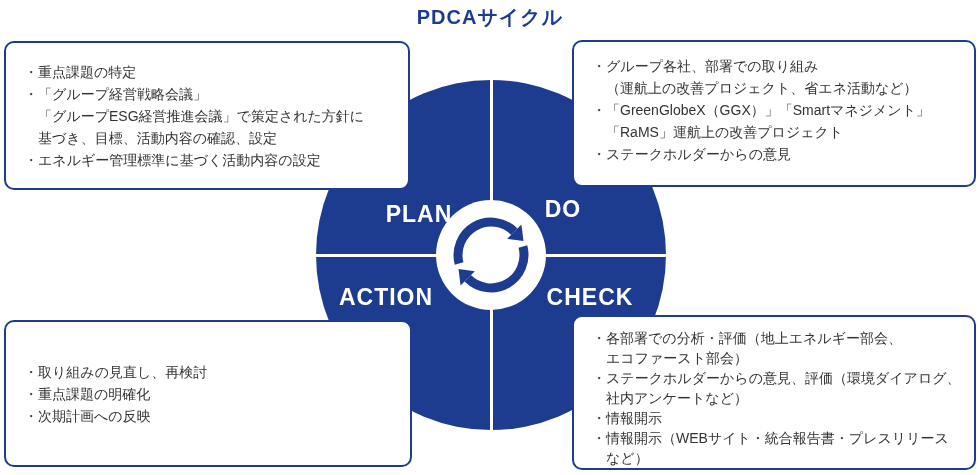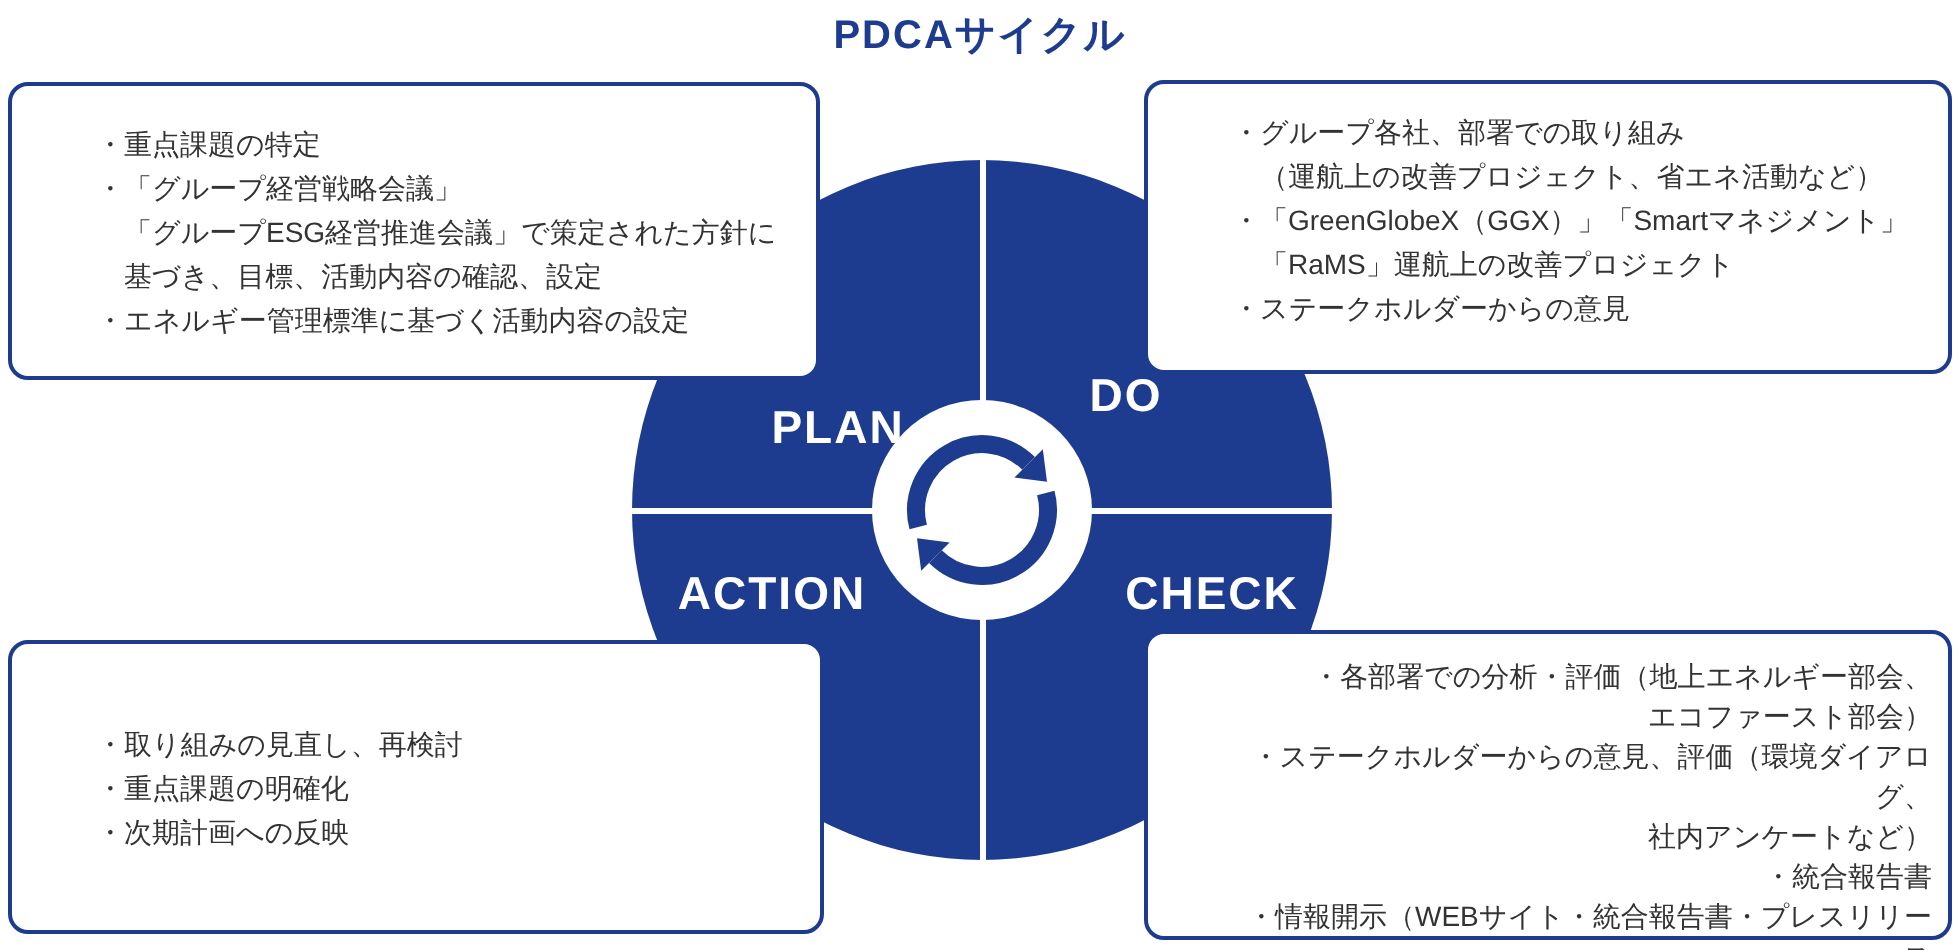--- a/index.html
+++ b/index.html
@@ -20,41 +20,41 @@
     background:var(--navy); border-radius:50%; overflow:hidden;
   }
   .vline { position:absolute; top:0; bottom:0; left:50%; width:3px; margin-left:-1.5px; background:#fff; }
   .hline { position:absolute; left:0; right:0; top:50%; height:3px; margin-top:-1.5px; background:#fff; }
 
   .qlabel {
     position:absolute; transform:translate(-50%,-50%);
     color:#fff; font-weight:bold; font-size:23px; letter-spacing:1px; white-space:nowrap;
   }
   .qlabel.plan   { left:84px;  top:134px;margin-left:19px; }
-  .qlabel.do     { left:247px; top:118px; }
+  .qlabel.do     { left:247px; top:129px; }
   .qlabel.action { left:70px;  top:217px; }
-  .qlabel.check  { left:274px; top:217px;margin-left:16px; }
+  .qlabel.check  { left:274px; top:217px; }
 
   .center-icon { position:absolute; left:120px; top:120px; width:110px; height:110px; }
   .icon-arc { stroke:var(--navy); stroke-width:9; fill:none; }
   .icon-head { fill:var(--navy); }
 
   
   .box {
     position:absolute; background:#fff;
     border:2px solid var(--navy); border-radius:10px;
     color:var(--text); font-size:14px; line-height:22px;
     display:flex; flex-direction:column; justify-content:center;
     padding:6px 8px 6px 18px;
   }
-  .box .item { white-space:pre-line; padding-left:14px; text-indent:-14px;margin-left:24px; }
+  .box .item { white-space:pre-line; padding-left:14px; text-indent:-14px; }
   .box.tl { left:4px;   top:41px;  width:406px; height:149px; }
   .box.tr { left:572px; top:40px;  width:404px; height:147px; padding-bottom:13px; }
   .box.bl { left:4px;   top:320px; width:408px; height:147px; }
-  .box.br { left:572px; top:315px; width:404px; height:155px; justify-content:flex-start; padding-top:11px; line-height:20px;text-align:right; }
+  .box.br { left:572px; top:315px; width:404px; height:155px; justify-content:flex-start; padding-top:11px; line-height:20px; }
 </style>
 </head>
 <body>
 
 <div class="stage">
 
   <h1 class="title">PDCAサイクル</h1>
 
   <div class="circle">
     <div class="hline"></div>
@@ -95,18 +95,18 @@
     <div class="item">・取り組みの見直し、再検討</div>
     <div class="item">・重点課題の明確化</div>
     <div class="item">・次期計画への反映</div>
   </div>
 
   <div class="box br">
     <div class="item">・各部署での分析・評価（地上エネルギー部会、
 エコファースト部会）</div>
     <div class="item">・ステークホルダーからの意見、評価（環境ダイアログ、
 社内アンケートなど）</div>
-    <div class="item">・統合報告書</div>
+    <div class="item">・情報開示</div>
     <div class="item">・情報開示（WEBサイト・統合報告書・プレスリリース
 など）</div>
   </div>
 
 </div>
 
 </body></html>

